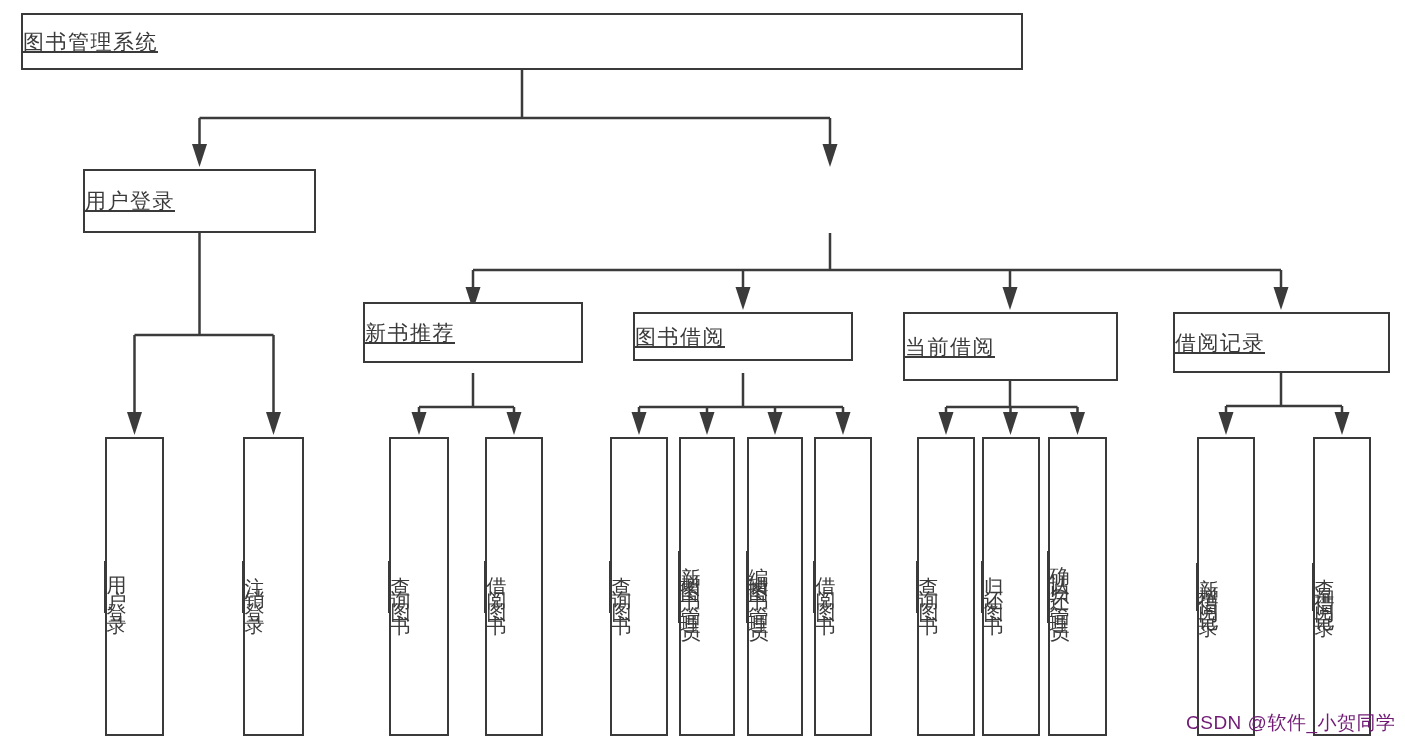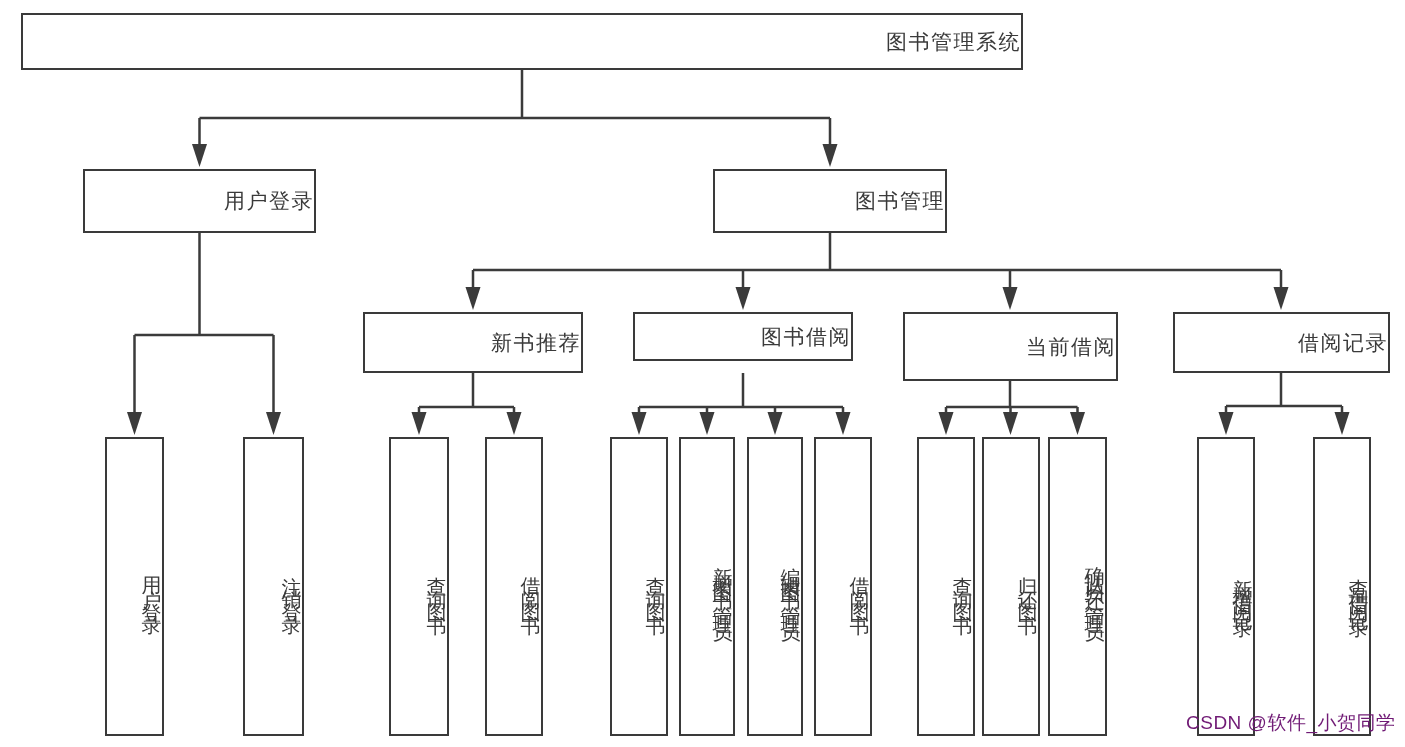--- a/index.html
+++ b/index.html
@@ -3,21 +3,21 @@
 <meta charset="utf-8">
 <style>
   html,body{margin:0;padding:0;background:#fff;}
   .stage{
     position:relative;width:1405px;height:747px;background:#ffffff;overflow:hidden;
     font-family:"Liberation Sans","DejaVu Sans",sans-serif;color:#3a3a3a;
   }
   .stage svg{position:absolute;left:0;top:0;}
   .node{
     position:absolute;box-sizing:border-box;background:#ffffff;
-    border:2.5px solid #3a3a3a;display:flex;align-items:center;justify-content:flex-end;
+    border:2.5px solid #3a3a3a;display:flex;align-items:center;justify-content:flex-start;text-decoration:underline;
   }
   .node.h span{font-size:21px;letter-spacing:1.5px;white-space:nowrap;}
   .node.v span{
     writing-mode:vertical-rl;text-orientation:mixed;
     font-size:20px;letter-spacing:13px;line-height:1;
   }
   .node.v-long span{letter-spacing:8px;}
   .watermark{
     position:absolute;left:1186px;top:710px;z-index:6;
     font-size:19px;color:#701a75;letter-spacing:0.5px;white-space:nowrap;
@@ -68,25 +68,22 @@
     </g>
   </svg>
 
   <div class="node h" style="left:21px;top:13px;width:1002px;height:57px">
     <span>图书管理系统</span>
   </div>
 
   <div class="node h" style="left:83px;top:169px;width:233px;height:64px">
     <span>用户登录</span>
   </div>
-  <div class="node h" style="left:713px;top:169px;width:234px;height:64px">
-    <span>图书管理</span>
-  </div>
 
-  <div class="node h" style="left:363px;top:312px;width:220px;height:61px">
+  <div class="node h" style="left:363px;top:302px;width:220px;height:61px">
     <span>新书推荐</span>
   </div>
   <div class="node h" style="left:633px;top:312px;width:220px;height:49px">
     <span>图书借阅</span>
   </div>
   <div class="node h" style="left:903px;top:312px;width:215px;height:69px">
     <span>当前借阅</span>
   </div>
   <div class="node h" style="left:1173px;top:312px;width:217px;height:61px">
     <span>借阅记录</span>

